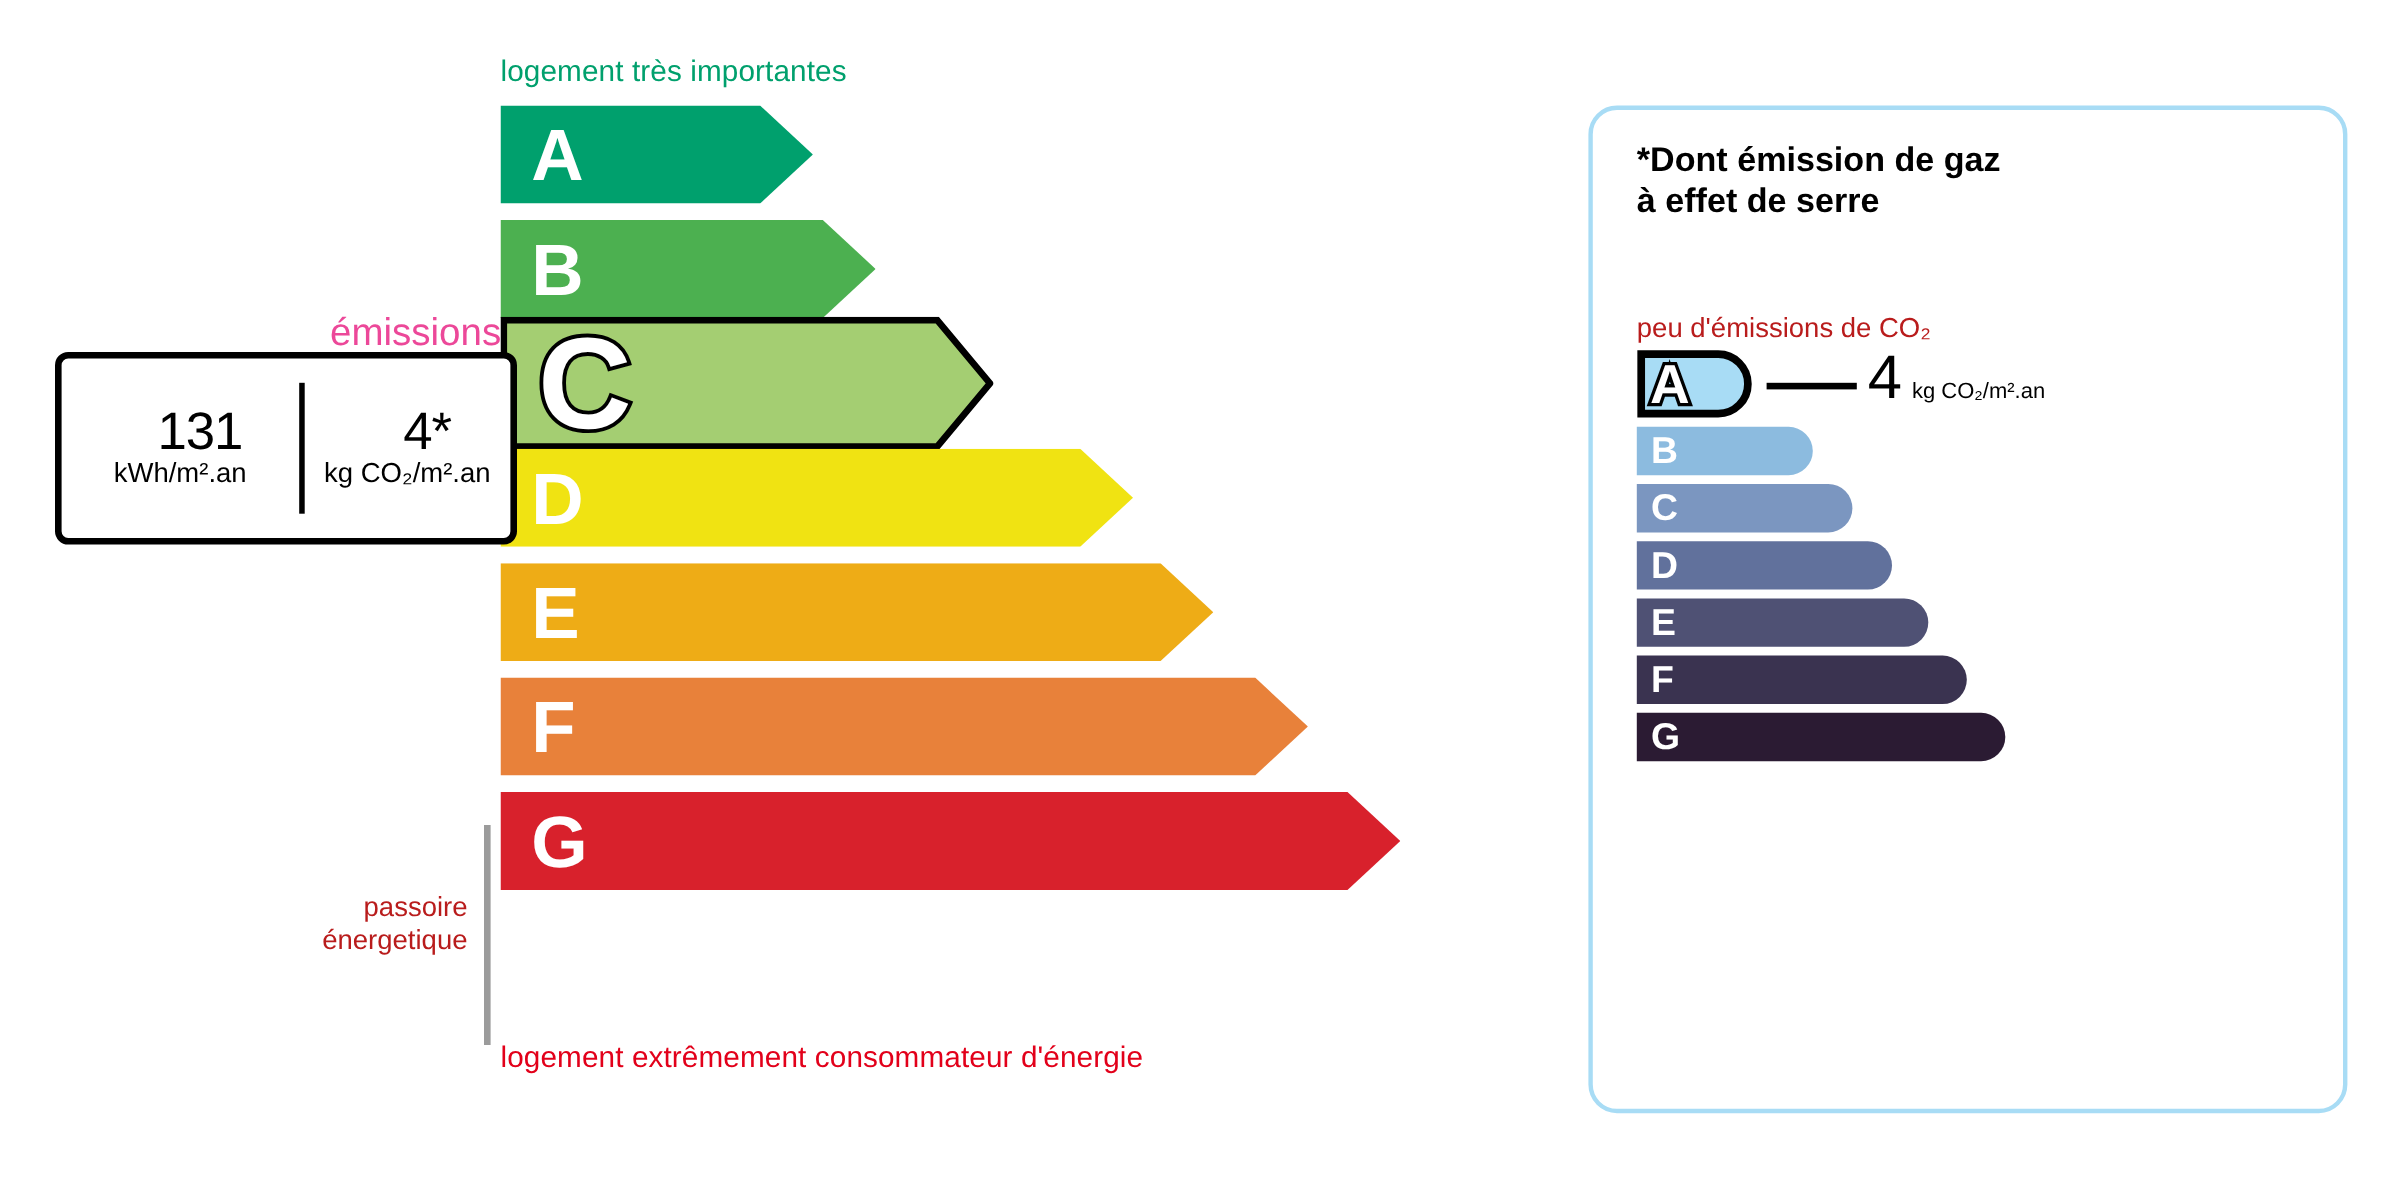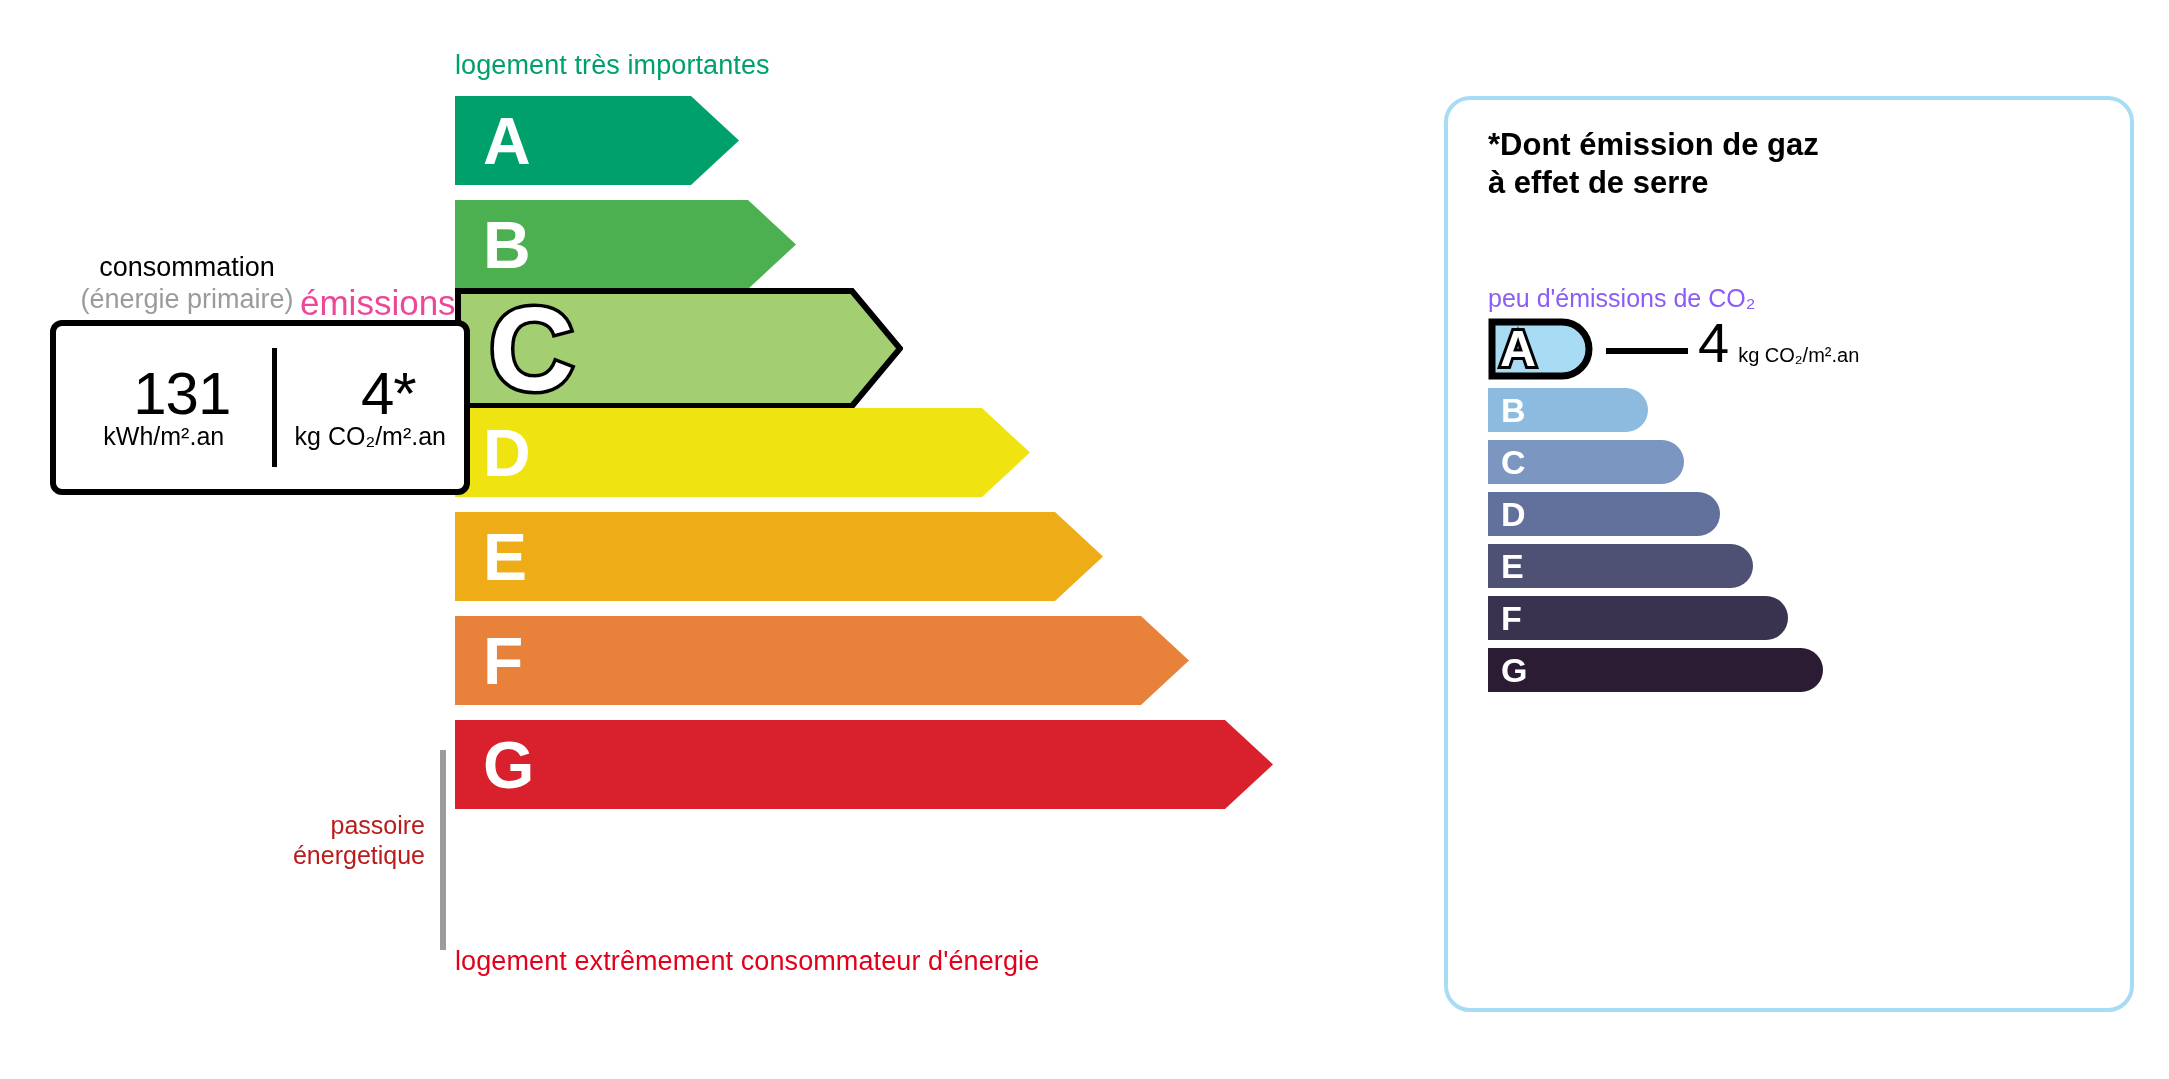--- a/index.html
+++ b/index.html
@@ -86,21 +86,21 @@
     justify-content: center;
     position: relative;
   }
   #value-box .vb-cell.first { flex: 1.15 1 0; }
   #value-box .vb-divider {
     width: 5px;
     background: #000000;
     margin: 22px 0;
   }
   .vb-number {
-    font-size: 60px;
+    font-size: 48px;
     font-weight: normal;
     color: #000000;
     line-height: 0.95;
     letter-spacing: -1px;
     margin-left: 36px;
   }
   .vb-unit {
     font-size: 25px;
     color: #000000;
     margin-top: 0;
@@ -166,21 +166,21 @@
     font-size: 31px;
     font-weight: bold;
     color: #000000;
     line-height: 1.22;
     white-space: pre-line;
   }
   #co2-top-caption {
     position: absolute;
     left: 40px; top: 184px;
     font-size: 25px;
-    color: #8b5cf6;
+    color: #b91c1c;
     white-space: nowrap;
   }
   #co2-bottom-caption {
     position: absolute;
     left: 40px; top: 598px;
     font-size: 26px;
     color: #2b2340;
     line-height: 1.2;
     white-space: pre-line;
   }
@@ -290,24 +290,20 @@
       <div class="bar" style="left: 455px; top: 720px;">
         <svg width="818" height="89" viewBox="0 0 818 89">
           <polygon points="0,0 770,0 818,44.5 770,89 0,89" fill="#d8212c"></polygon>
         </svg>
         <span class="bar-letter">G</span>
       </div>
     </div>
 
   <div class="scale-bottom-caption">logement extrêmement consommateur d'énergie</div>
 
-  <div class="hdr-consommation">
-    <span>consommation</span>
-    <span class="sub">(énergie primaire)</span>
-  </div>
   <div class="hdr-emissions">émissions</div>
 
   <div id="value-box">
     <div class="vb-inner">
       <div class="vb-cell first">
         <div class="vb-number">131</div>
         <div class="vb-unit">kWh/m².an</div>
       </div>
       <div class="vb-divider"></div>
       <div class="vb-cell">

